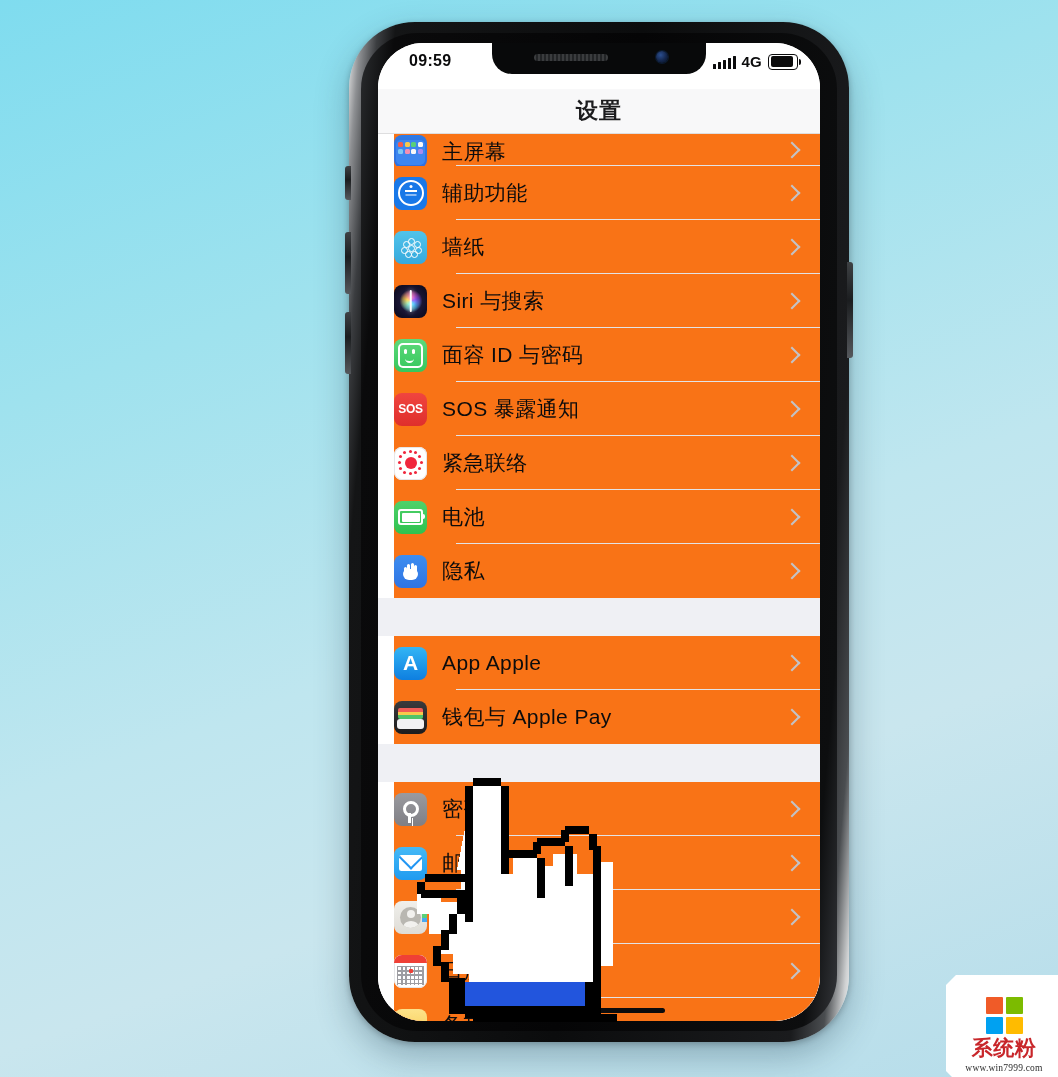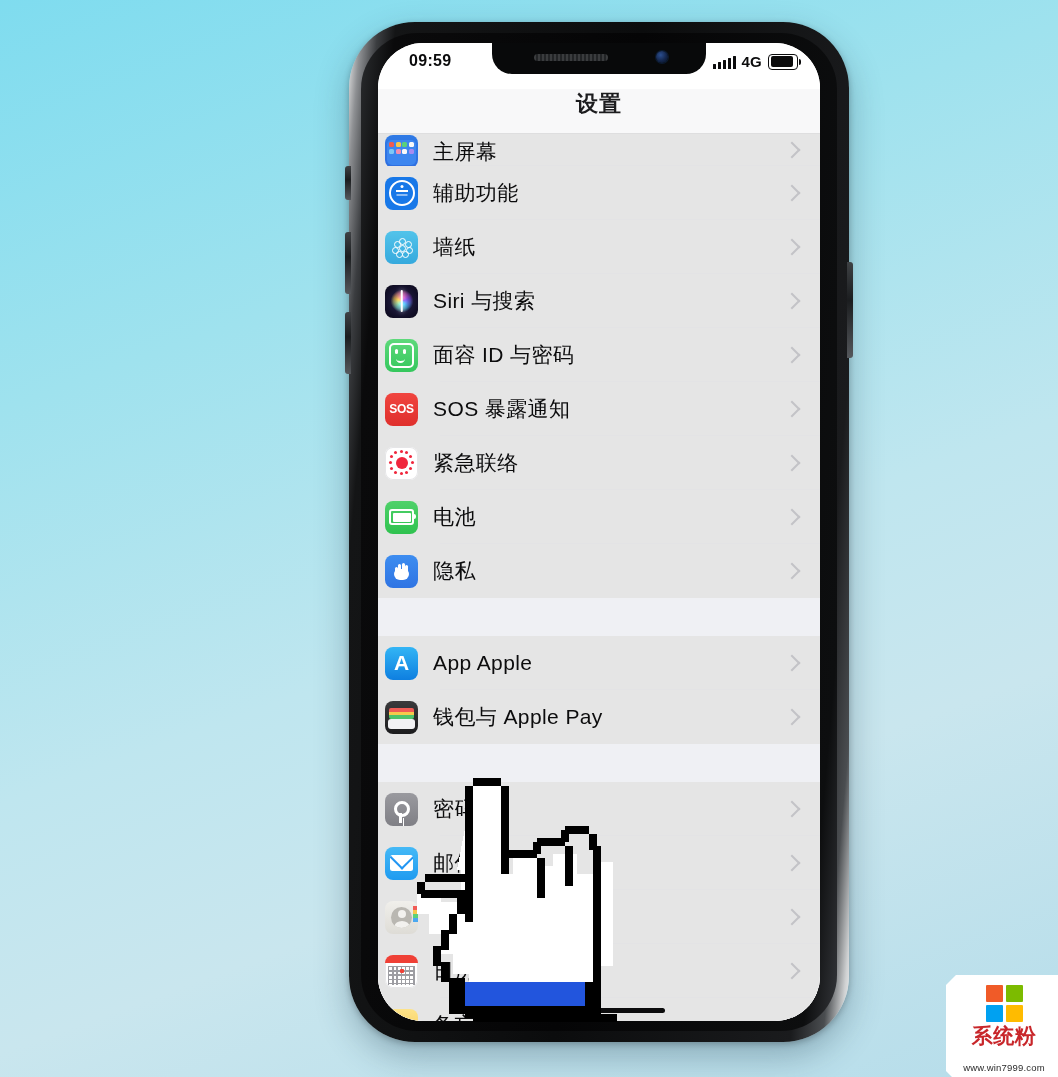--- a/index.html
+++ b/index.html
@@ -46,29 +46,29 @@
     box-shadow:0 0 0 1px #0c1b2e;}
   .clock{position:absolute;left:31px;top:9px;font-size:16px;font-weight:bold;color:#0b0b0c;letter-spacing:.3px;}
   .status-right{position:absolute;right:22px;top:10px;display:flex;align-items:center;gap:6px;}
   .signal{display:flex;align-items:flex-end;gap:2px;height:14px;}
   .signal i{display:block;width:3px;background:#0b0b0c;border-radius:.5px;}
   .net{font-size:15px;font-weight:600;color:#0b0b0c;letter-spacing:.2px;}
   .battery{position:relative;width:28px;height:14px;border:1.6px solid #0b0b0c;border-radius:4px;}
   .battery::after{content:"";position:absolute;right:-4px;top:4px;width:2px;height:6px;background:#0b0b0c;border-radius:0 2px 2px 0;}
   .battery i{position:absolute;left:1.5px;top:1.5px;bottom:1.5px;width:22px;background:#0b0b0c;border-radius:2px;}
 
-  .nav-bar{height:44px;background:#f8f8f9;display:flex;justify-content:center;
+  .nav-bar{height:44px;background:#f8f8f9;display:flex;align-items:center;justify-content:center;
     border-bottom:1px solid #dededf;}
   .nav-title{font-size:22px;font-weight:bold;color:#1c1c1e;letter-spacing:1px;}
 
   .list{background:#eff0f4;height:888px;overflow:hidden;}
   .group{background:#ffffff;}
   .gap{height:38px;background:#eff0f4;}
 
-  .row{position:relative;display:flex;align-items:center;height:54px;background:#e5e5e5;padding-left:7px;}
+  .row{position:relative;display:flex;align-items:center;height:54px;background:#f97316;padding-left:0;margin-left:16px;}
   .row.clipped{height:32px;align-items:flex-end;}
   .row:not(:last-child)::after{content:"";position:absolute;left:62px;right:0;bottom:0;height:1px;background:#e3e3e5;}
   .ic{width:33px;height:33px;border-radius:8px;flex:0 0 33px;position:relative;overflow:hidden;
       display:flex;align-items:center;justify-content:center;}
   .row.clipped .ic{margin-bottom:-2px;}
   .label{margin-left:15px;font-size:21px;color:#0c0c0d;letter-spacing:.4px;white-space:nowrap;}
   .chev{position:absolute;right:22px;top:50%;transform:translateY(-50%);
     width:10px;height:10px;border-right:2.6px solid #c3c3c7;border-top:2.6px solid #c3c3c7;
     transform:translateY(-50%) rotate(45deg);}
 
@@ -167,21 +167,21 @@
   
   #watermark{position:absolute;right:0;bottom:0;width:112px;height:102px;overflow:hidden;}
   #wm-bg{position:absolute;right:-26px;bottom:-26px;width:150px;height:150px;background:#ffffff;
     transform:rotate(45deg);transform-origin:center;}
   #wm-content{position:absolute;right:6px;bottom:4px;width:96px;text-align:center;}
   .wm-logo{display:grid;grid-template-columns:17px 17px;grid-template-rows:17px 17px;gap:3px;
     width:37px;margin:0 auto 3px auto;}
   .wm-logo b{display:block;border-radius:1px;}
   .wm-title{font-size:21px;font-weight:bold;color:#c8262a;line-height:1.05;letter-spacing:.5px;
     font-family:"DejaVu Sans",sans-serif;}
-  .wm-url{font-size:9.5px;color:#2b2b2b;letter-spacing:.2px;margin-top:15px;}
+  .wm-url{font-size:9.5px;color:#2b2b2b;letter-spacing:.2px;margin-top:4px;font-family:Liberation Serif, serif;}
 </style>
 </head>
 <body>
 
 <div id="phone">
   <div id="phone-inner"></div>
 </div>
 <div class="side-btn" id="btn-mute"></div>
 <div class="side-btn" id="btn-volup"></div>
 <div class="side-btn" id="btn-voldn"></div>

